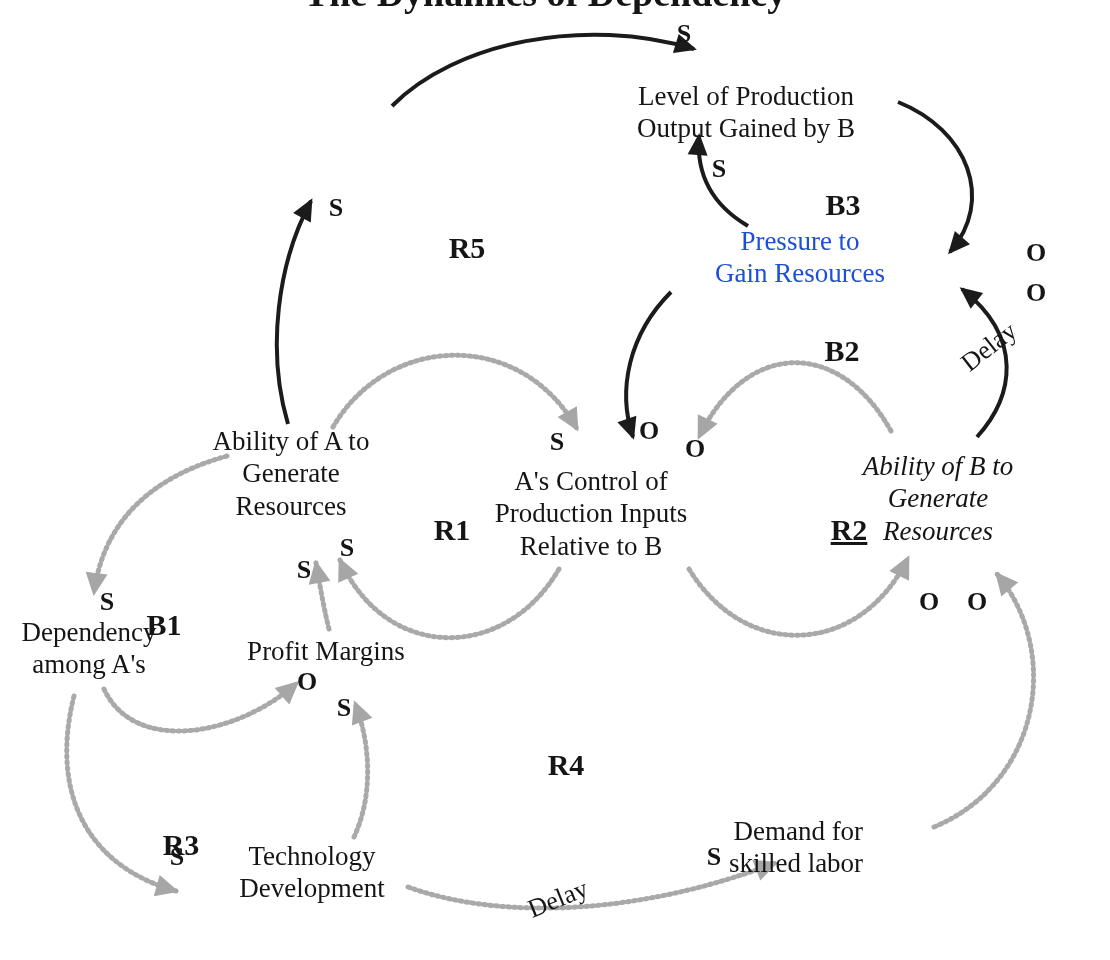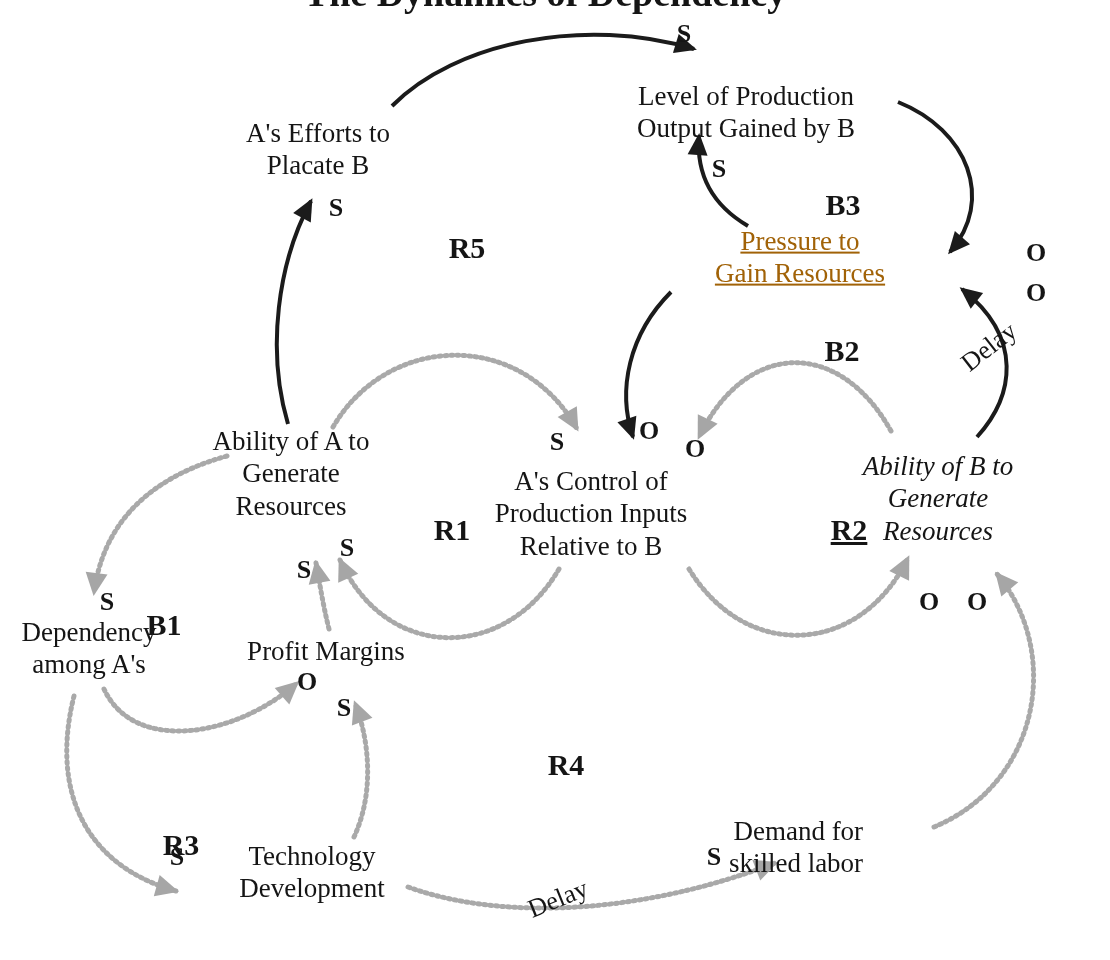--- a/index.html
+++ b/index.html
@@ -9,21 +9,21 @@
     color:#151515;
   }
   .arrows { position:absolute; left:0; top:0; }
   .solid  { stroke:#1b1b1b; stroke-width:4; fill:none; }
   .dotted { stroke:#a9a9a9; stroke-width:5; fill:none; stroke-dasharray:2 4; stroke-linecap:round; }
   .node {
     position:absolute; transform:translate(-50%,-50%);
     text-align:center; font-size:27px; line-height:1.2;
     white-space:pre-line;
   }
-  .faded { color:#a16207;text-decoration:underline; }
+  .faded { color:#1d4ed8; }
   .loop-label {
     position:absolute; transform:translate(-50%,-50%);
     font-weight:bold; font-size:30px;margin-top:32px;
   }
   .polarity {
     position:absolute; transform:translate(-50%,-50%);
     font-weight:bold; font-size:26px;
   }
   .delay {
     position:absolute; font-size:26px; white-space:nowrap;
@@ -65,22 +65,20 @@
       <path class="dotted" marker-end="url(#mg)" d="M 329 629 C 323 605 320 585 316 563"></path>
       <path class="dotted" marker-end="url(#mg)" d="M 74 696 C 50 792 86 866 176 891"></path>
       <path class="dotted" marker-end="url(#mg)" d="M 354 837 C 374 794 370 742 355 703"></path>
       <path class="dotted" marker-end="url(#mg)" d="M 408 887 C 505 922 645 913 775 863"></path>
       <path class="dotted" marker-end="url(#mg)" d="M 934 827 C 1040 783 1062 652 997 574"></path>
     </g>
   </svg>
 
   <div class="title-crop">The Dynamics of Dependency</div>
 
-  <div class="node" style="left:318px; top:149px;">A's Efforts to
-Placate B</div>
   <div class="node" style="left:746px; top:92px;margin-top:20px;">Level of Production
 Output Gained by B</div>
   <div class="node faded" style="left:800px; top:257px;">Pressure to
 Gain Resources</div>
   <div class="node" style="left:291px; top:474px;">Ability of A to
 Generate
 Resources</div>
   <div class="node" style="left:591px; top:514px;font-family:Liberation Serif, serif;">A's Control of
 Production Inputs
 Relative to B</div>

